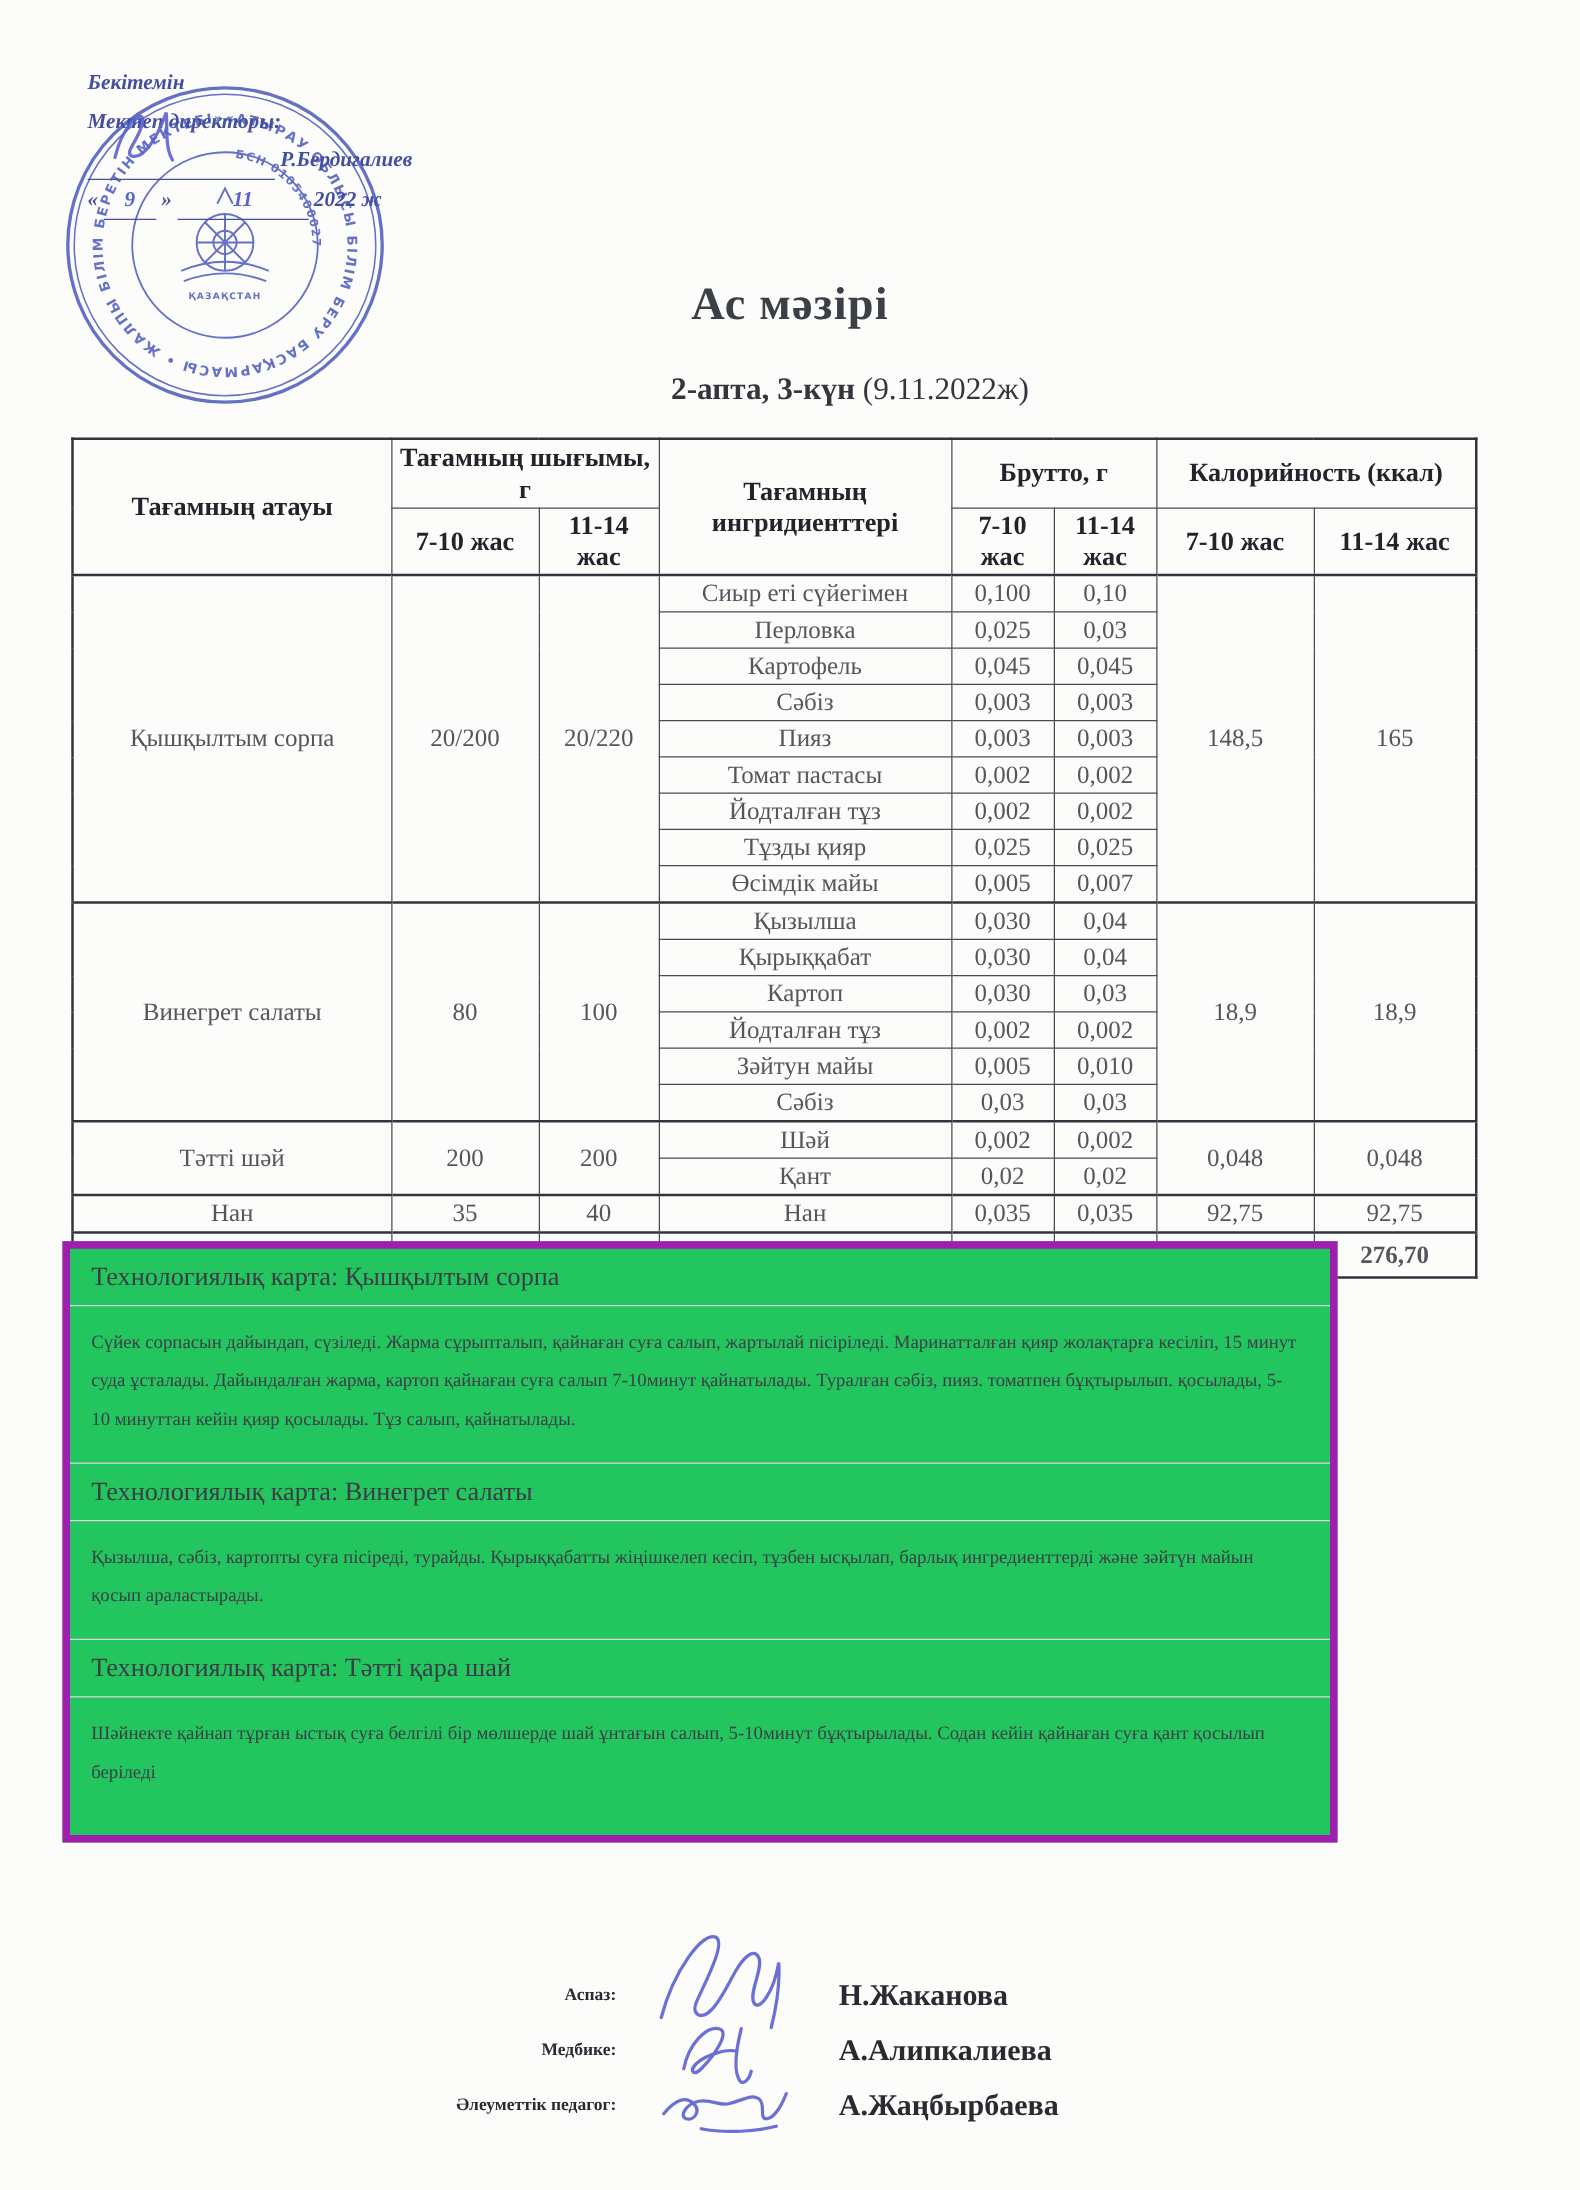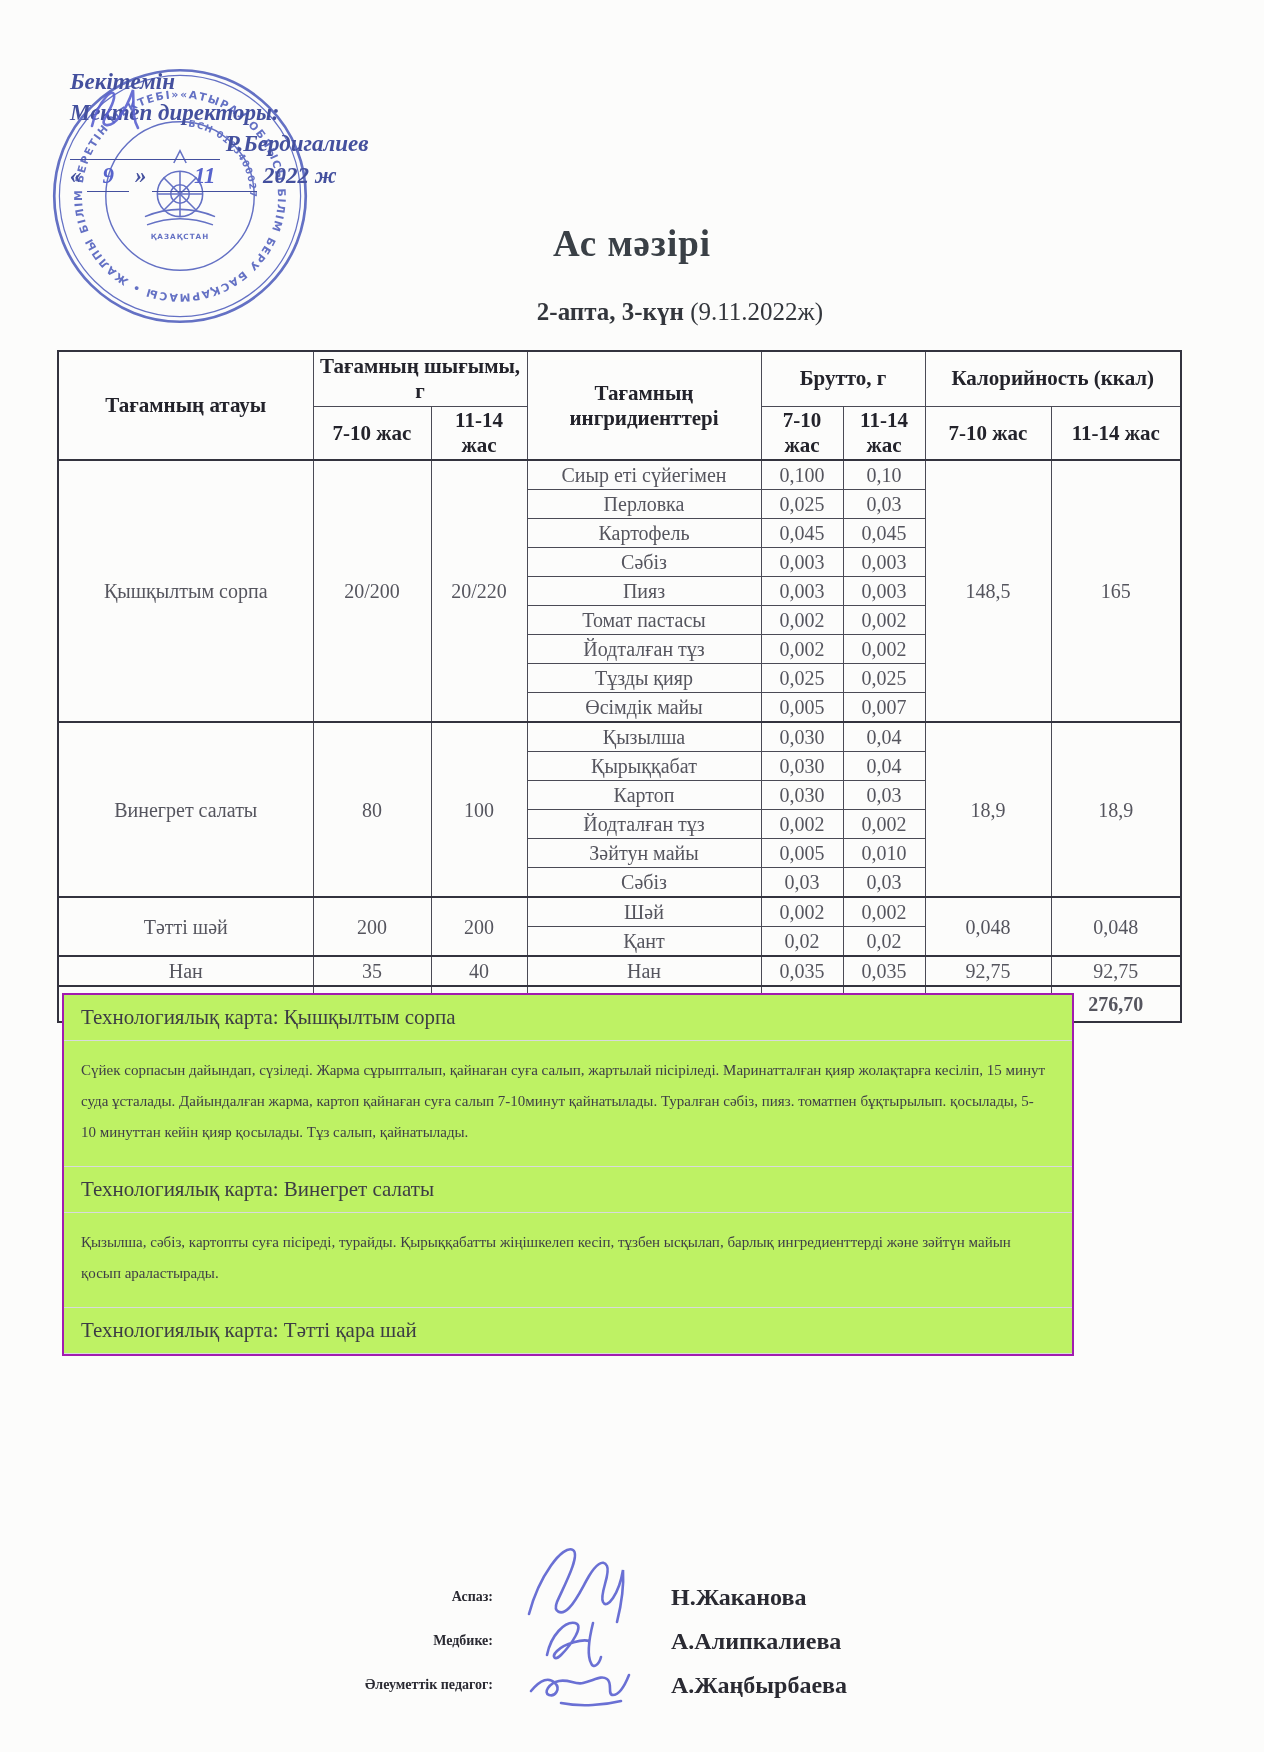--- a/index.html
+++ b/index.html
@@ -3,22 +3,22 @@
 <meta charset="utf-8">
 <style>
   html,body{margin:0;padding:0;}
   body{
     width:1264px;height:1752px;position:relative;
     background:#fcfcfb;
     font-family:"Liberation Serif","DejaVu Serif",serif;
     color:#3c3c44;overflow:hidden;
   }
   
-  .approval{position:absolute;left:70px;top:66px;z-index:2;
-    font-size:23px;font-weight:bold;font-style:italic;color:#44509e;line-height:31px;}
+  .approval{position:absolute;left:70px;top:50px;z-index:2;
+    font-size:17px;font-weight:bold;font-style:italic;color:#44509e;line-height:31px;}
   .approval .row{white-space:nowrap;}
   .uline{display:inline-block;border-bottom:1.5px solid #44509e;text-align:center;}
   .hw{font-style:italic;color:#5864cc;font-weight:bold;}
   .dir-sig{position:absolute;left:78px;top:78px;z-index:3;}
   
   .stamp{position:absolute;left:46px;top:62px;z-index:1;opacity:.85;}
   
   .title{position:absolute;left:0;top:222px;width:100%;text-align:center;
     font-size:37px;font-weight:bold;color:#3a4046;letter-spacing:1px;}
   .subtitle{position:absolute;left:0;top:298px;width:100%;text-align:center;
@@ -35,22 +35,22 @@
   table.menu thead tr:first-child th{height:52px;}
   table.menu thead tr:last-child th{height:50px;border-bottom:2px solid #33333e;}
   table.menu td{font-size:20px;color:#55555e;height:26px;line-height:1.1;}
   td.c-name{color:#42424b;font-size:21px;margin-left:36px;}
   td.v-top{vertical-align:top;padding-top:4px;}
   tr.dish-start td{border-top:2px solid #33333e;}
   td.c-total-label{text-align:left;font-weight:bold;color:#1f1f28;font-size:21px;padding-left:8px;}
   td.c-bold{font-weight:bold;color:#1f1f28;font-size:21px;}
   tr.total-row td{height:32px;}
   
-  .tech{position:absolute;left:62px;top:993px;width:1008px;
-    border:2px solid #a21caf;background:#bef264;}
+  .tech{position:absolute;left:50px;top:993px;width:1008px;
+    border:6px solid #a21caf;background:#22c55e;}
   .tech .t-title{font-size:21px;color:#3c3c44;padding:10px 17px;border-bottom:1px solid #d8dadd;}
   .tech .t-text{font-size:15px;color:#3e3e46;line-height:31px;
     padding:14px 24px 18px 17px;border-bottom:1px solid #d8dadd;}
   .tech .t-text:last-child{border-bottom:none;padding-bottom:34px;}
   
   .sigs{position:absolute;left:278px;top:1575px;z-index:2;}
   .sig-row{display:flex;align-items:center;height:44px;}
   .sig-role{width:215px;text-align:right;font-weight:bold;font-size:14px;color:#2a2a32;}
   .sig-mark{width:178px;text-align:center;position:relative;}
   .sig-mark svg{display:block;margin:0 auto;}
@@ -265,20 +265,21 @@
       </tr>
     </tbody>
 </table>
 
 <div class="tech">
   <div class="t-title">Технологиялық карта: Қышқылтым сорпа</div>
   <div class="t-text">Сүйек сорпасын дайындап, сүзіледі. Жарма сұрыпталып, қайнаған суға салып, жартылай пісіріледі. Маринатталған қияр жолақтарға кесіліп, 15 минут суда ұсталады. Дайындалған жарма, картоп қайнаған суға салып 7-10минут қайнатылады. Туралған сәбіз, пияз. томатпен бұқтырылып. қосылады, 5-10 минуттан кейін қияр қосылады. Тұз салып, қайнатылады.</div>
   <div class="t-title">Технологиялық карта: Винегрет салаты</div>
   <div class="t-text">Қызылша, сәбіз, картопты суға пісіреді, турайды. Қырыққабатты жіңішкелеп кесіп, тұзбен ысқылап, барлық ингредиенттерді және зәйтүн майын қосып араластырады.</div>
   <div class="t-title">Технологиялық карта: Тәтті қара шай</div>
+  <div class="t-text">Шәйнекте қайнап тұрған ыстық суға белгілі бір мөлшерде шай ұнтағын салып, 5-10минут бұқтырылады. Содан кейін қайнаған суға қант қосылып беріледі</div>
 </div>
 
 <div class="sigs">
   <div class="sig-row s1">
     <div class="sig-role">Аспаз:</div>
     <div class="sig-mark">
       <svg width="150" height="92" viewBox="0 0 150 92">
         <path d="M22,80 C32,42 56,10 66,16 C74,21 56,54 50,68 C46,78 54,82 62,74 C70,66 76,52 82,42 C88,32 96,24 100,32 C104,40 92,60 96,68 C100,76 112,60 116,36 C117,52 114,72 110,88" fill="none" stroke="#5a60cf" stroke-width="2.6" stroke-linecap="round" opacity=".9"></path>
       </svg>
     </div>

